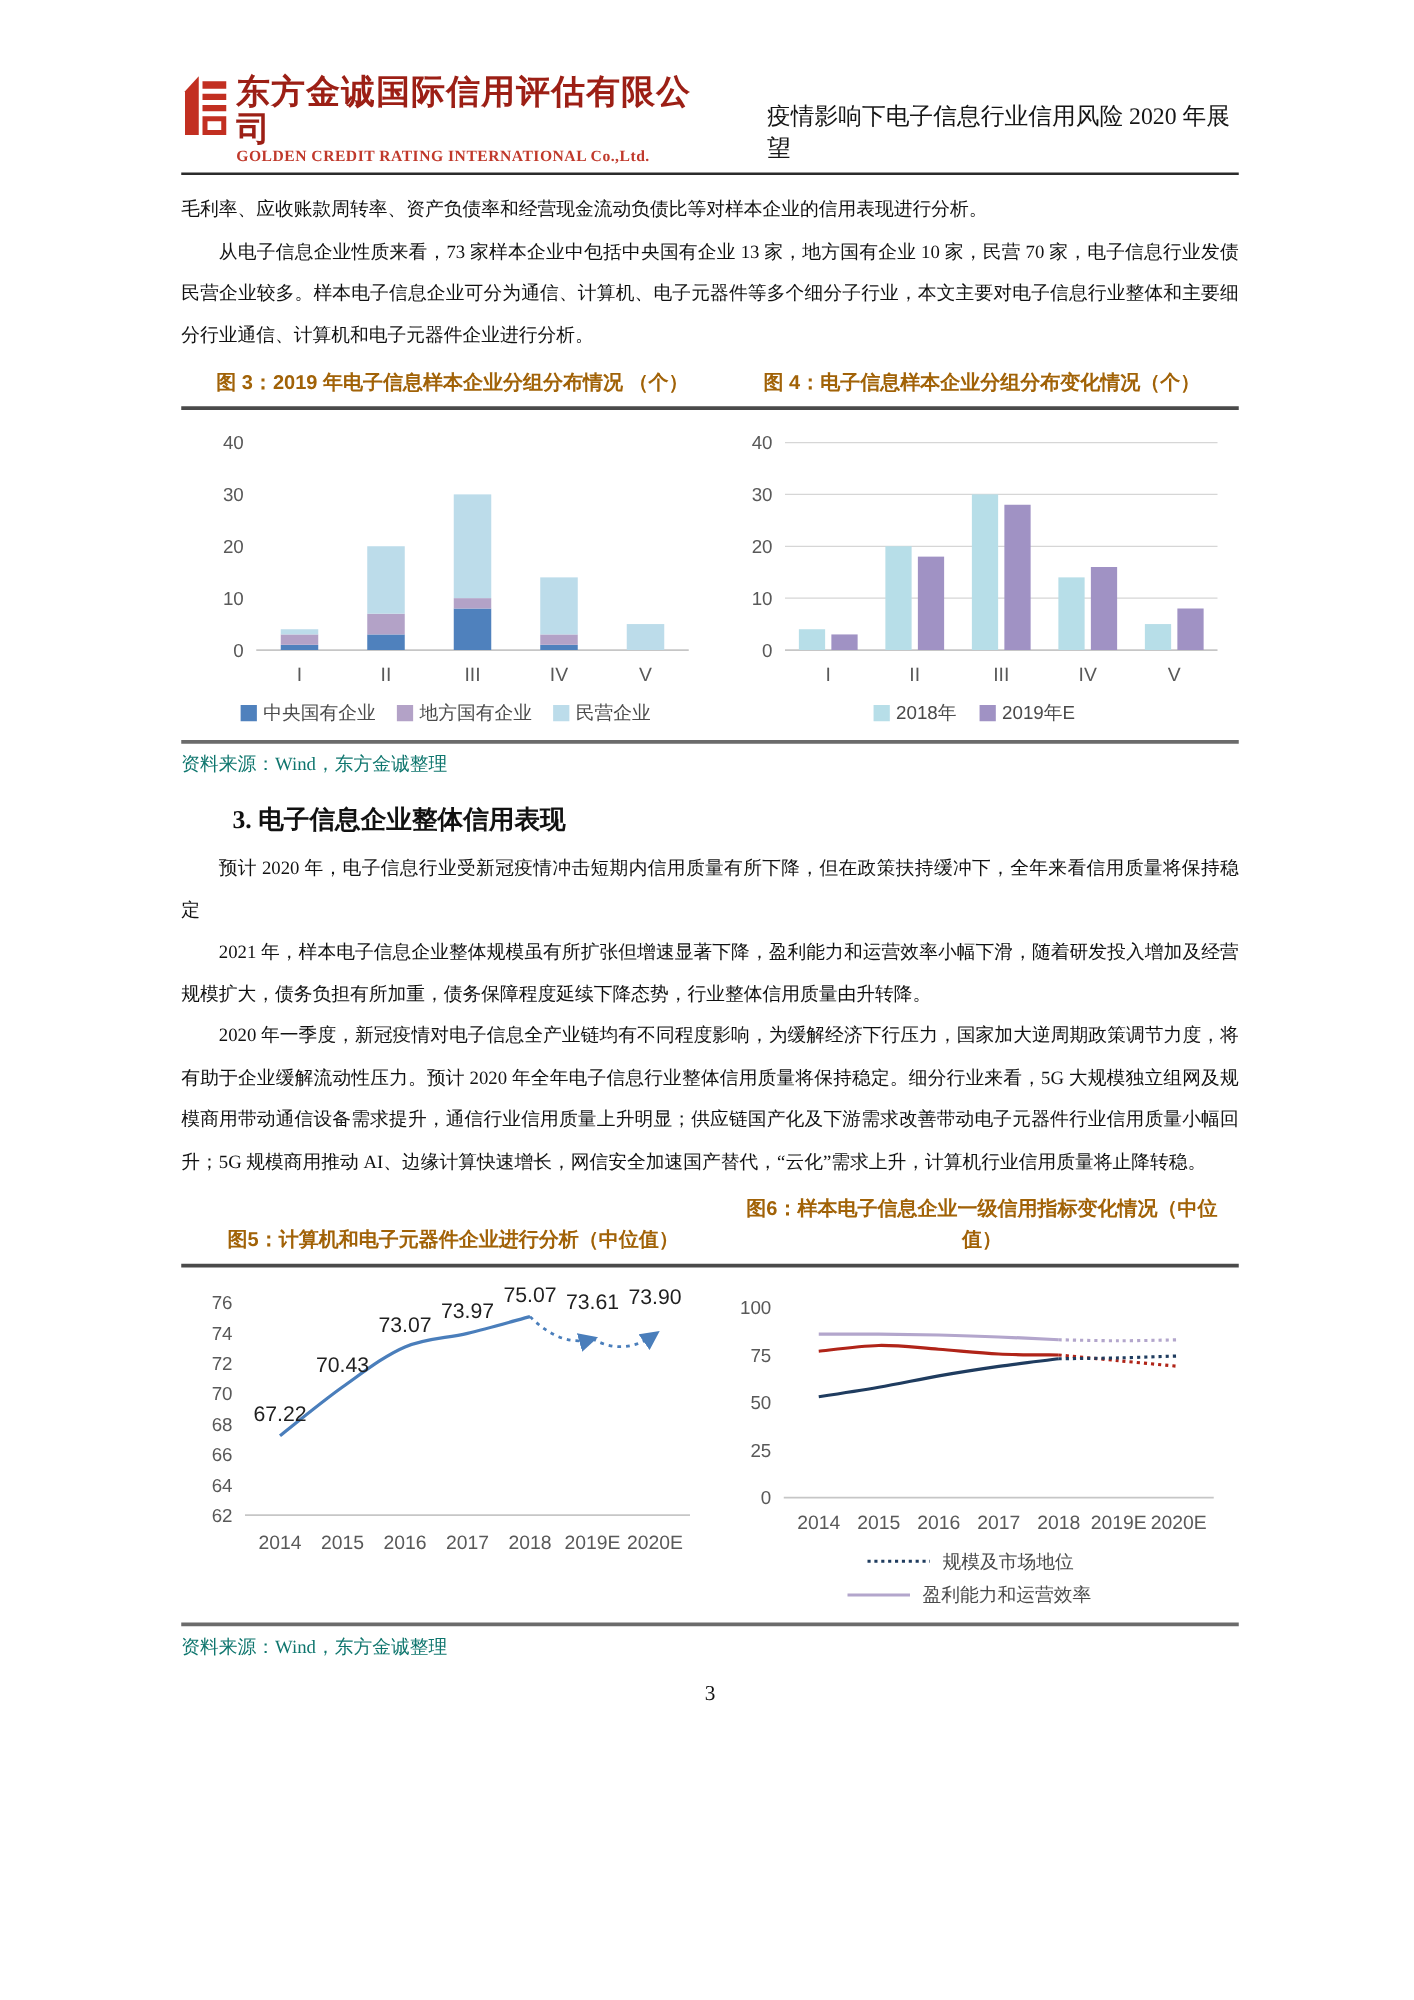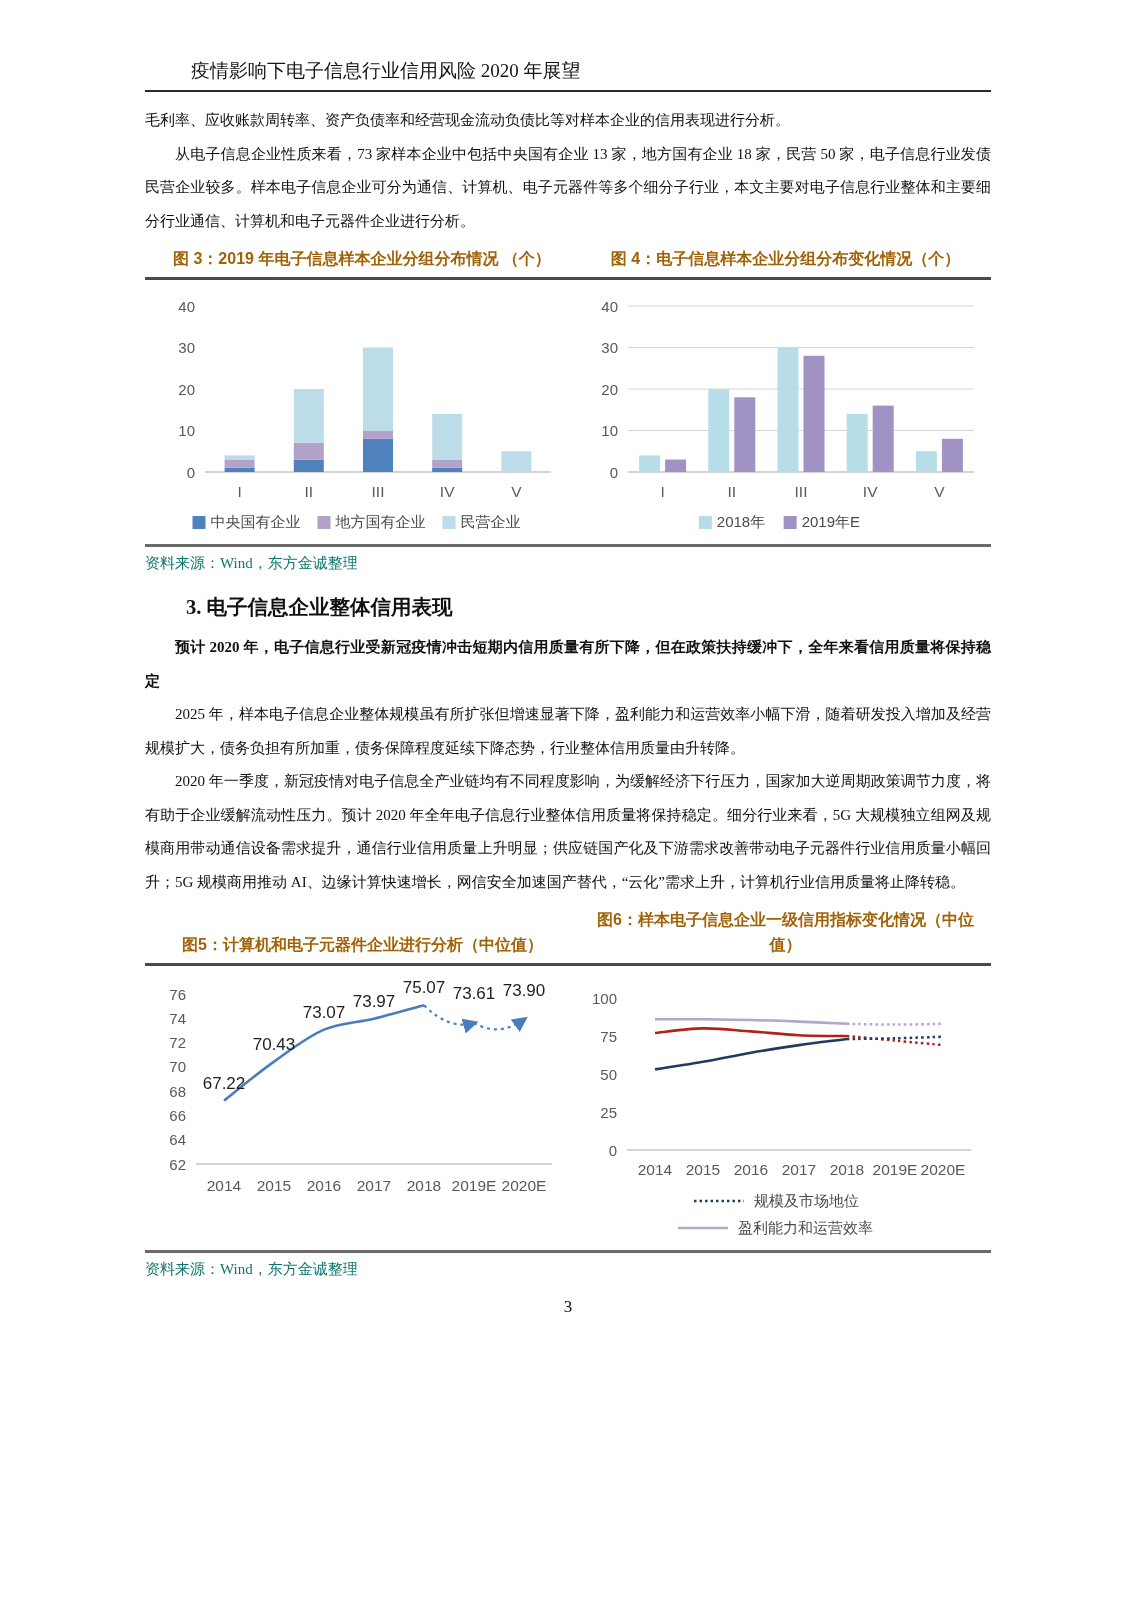--- a/index.html
+++ b/index.html
@@ -13,21 +13,21 @@
   .logo{display:flex;align-items:flex-start;}
   .logo-text{margin-left:6px;}
   .logo-cn{font-size:27px;font-weight:bold;color:#9c1f15;letter-spacing:1px;line-height:30px;}
   .logo-en{font-size:12.5px;font-weight:bold;color:#c0392b;letter-spacing:.4px;line-height:15px;}
   .report-title{font-size:19px;color:#151515;padding-bottom:1px;margin-left:46px;}
 
   
   .para{font-size:15px;line-height:33.5px;text-align:justify;margin:0;}
   .first{margin-top:12px;}
   .indent{text-indent:2em;}
-  .bold{font-weight:bold;}
+  .bold{font-weight:normal;}
   .section-heading{font-size:20.5px;font-weight:bold;margin:20px 0 10px;text-indent:2em;}
 
   
   .fig-titles-row{display:flex;margin-top:8px;}
   .fig-col{width:50%;box-sizing:border-box;display:flex;flex-direction:column;}
   .fig-title{font-family:"Liberation Sans","DejaVu Sans",sans-serif;
              font-weight:bold;font-size:16px;line-height:25px;color:#a16207;}
   .fig-title.left{padding-left:28px;max-width:400px;}
   .fig-title.center{text-align:center;max-width:400px;margin:auto auto 0;padding-left:12px;}
 
@@ -43,25 +43,40 @@
 
   .source{font-size:15px;margin-top:7px;color:#0f766e;}
   .page-number{text-align:center;font-size:17px;margin-top:18px;}
 </style>
 </head>
 <body>
 
 <div class="page">
 
   <div class="header">
+    <div class="logo">
+      <span>
+        <svg width="38" height="52" viewBox="0 0 38 52" aria-hidden="true">
+          <polygon points="3,15 14,3 14,50 3,50" fill="#c22f21"></polygon>
+          <rect x="17" y="7" width="19" height="6" fill="#c22f21"></rect>
+          <rect x="17" y="17" width="19" height="5" fill="#c22f21"></rect>
+          <rect x="17" y="26" width="19" height="5" fill="#c22f21"></rect>
+          <rect x="19" y="37" width="15" height="11" fill="none" stroke="#c22f21" stroke-width="4"></rect>
+        </svg>
+      </span>
+      <div class="logo-text">
+        <div class="logo-cn">东方金诚国际信用评估有限公司</div>
+        <div class="logo-en">GOLDEN CREDIT RATING INTERNATIONAL Co.,Ltd.</div>
+      </div>
+    </div>
     <div class="report-title">疫情影响下电子信息行业信用风险 2020 年展望</div>
   </div>
 
   <p class="para first">毛利率、应收账款周转率、资产负债率和经营现金流动负债比等对样本企业的信用表现进行分析。</p>
-  <p class="para indent">从电子信息企业性质来看，73 家样本企业中包括中央国有企业 13 家，地方国有企业 18 家，民营 50 家，电子信息行业发债民营企业较多。样本电子信息企业可分为通信、计算机、电子元器件等多个细分子行业，本文主要对电子信息行业整体和主要细分行业通信、计算机和电子元器件企业进行分析。</p>
+  <p class="para indent">从电子信息企业性质来看，73 家样本企业中包括中央国有企业 13 家，地方国有企业 10 家，民营 70 家，电子信息行业发债民营企业较多。样本电子信息企业可分为通信、计算机、电子元器件等多个细分子行业，本文主要对电子信息行业整体和主要细分行业通信、计算机和电子元器件企业进行分析。</p>
 
   <div class="fig-titles-row">
     <div class="fig-col">
       <div class="fig-title left">图 3：2019 年电子信息样本企业分组分布情况 （个）</div>
     </div>
     <div class="fig-col">
       <div class="fig-title center">图 4：电子信息样本企业分组分布变化情况（个）</div>
     </div>
   </div>
 
@@ -133,21 +148,21 @@
           <text x="231.64999999999998" y="235" class="legend-label">2019年E</text>
         </svg>
     </div>
   </div>
 
   <div class="source">资料来源：Wind，东方金诚整理</div>
 
   <div class="section-heading">3. 电子信息企业整体信用表现</div>
 
   <p class="para indent bold">预计 2020 年，电子信息行业受新冠疫情冲击短期内信用质量有所下降，但在政策扶持缓冲下，全年来看信用质量将保持稳定</p>
-  <p class="para indent">2025 年，样本电子信息企业整体规模虽有所扩张但增速显著下降，盈利能力和运营效率小幅下滑，随着研发投入增加及经营规模扩大，债务负担有所加重，债务保障程度延续下降态势，行业整体信用质量由升转降。</p>
+  <p class="para indent">2021 年，样本电子信息企业整体规模虽有所扩张但增速显著下降，盈利能力和运营效率小幅下滑，随着研发投入增加及经营规模扩大，债务负担有所加重，债务保障程度延续下降态势，行业整体信用质量由升转降。</p>
   <p class="para indent">2020 年一季度，新冠疫情对电子信息全产业链均有不同程度影响，为缓解经济下行压力，国家加大逆周期政策调节力度，将有助于企业缓解流动性压力。预计 2020 年全年电子信息行业整体信用质量将保持稳定。细分行业来看，5G 大规模独立组网及规模商用带动通信设备需求提升，通信行业信用质量上升明显；供应链国产化及下游需求改善带动电子元器件行业信用质量小幅回升；5G 规模商用推动 AI、边缘计算快速增长，网信安全加速国产替代，“云化”需求上升，计算机行业信用质量将止降转稳。</p>
 
   <div class="fig-titles-row">
     <div class="fig-col">
       <div class="fig-title center">图5：计算机和电子元器件企业进行分析（中位值）</div>
     </div>
     <div class="fig-col">
       <div class="fig-title center">图6：样本电子信息企业一级信用指标变化情况（中位值）</div>
     </div>
   </div>

